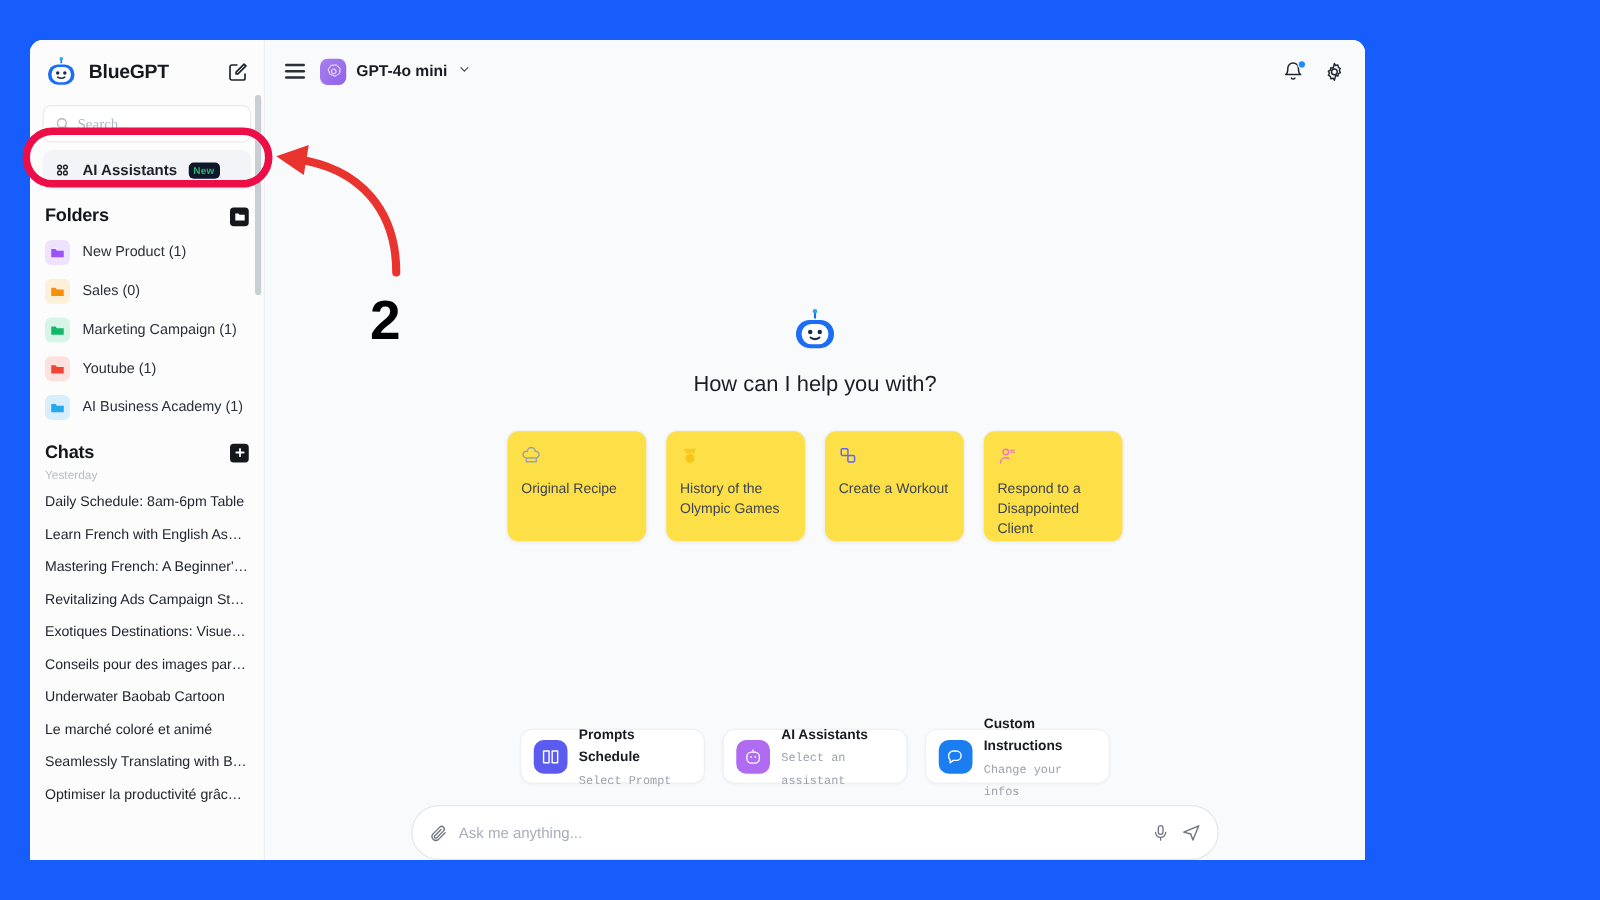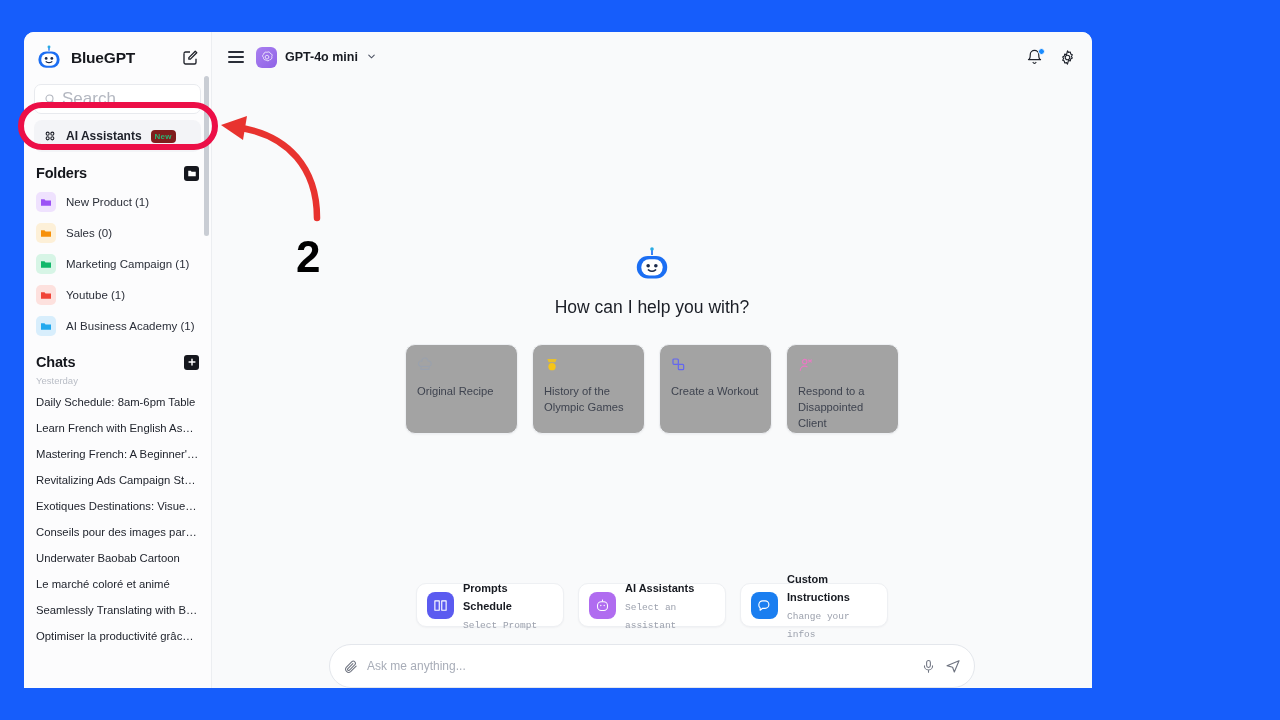--- a/index.html
+++ b/index.html
@@ -41,31 +41,31 @@
   .sidebar-scroll {
     flex: 1; overflow: hidden; position: relative;
     padding: 0 10px;
   }
 
   .search-box {
     height: 30px; border: 1px solid #e8eaee; border-radius: 7px;
     background: #fff; display: flex; align-items: center;
     gap: 6px; padding: 0 9px; margin-bottom: 6px;
   }
-  .search-box span.ph { font-size: 17px; color: #b3b7c0; }
+  .search-box span.ph { font-size: 12px; color: #b3b7c0; font-family: Liberation Serif, serif; }
 
   .nav-item {
     height: 32px; border-radius: 8px; display: flex;
     align-items: center; gap: 9px; padding: 0 9px;
     background: #f3f4f7; cursor: pointer;
   }
   .nav-item .lbl { font-size: 12px; color: #1d2029; font-weight: 600; }
   .badge-new {
     font-size: 8px; font-weight: bold; color: #29b473;
-    background: #7f1d1d; border-radius: 4px; padding: 2px 4px;
+    background: #0f172a; border-radius: 4px; padding: 2px 4px;
     letter-spacing: 0.2px;
   }
 
   .section-head {
     display: flex; align-items: center; justify-content: space-between;
     margin: 13px 2px 5px 2px;
   }
   .section-head .t {
     font-size: 14.5px; font-weight: bold; color: #14161c; letter-spacing: -0.2px;
   }
@@ -143,21 +143,21 @@
     padding-top: 165px; min-height: 0;
   }
   .hero-bot { width: 36px; height: 36px; }
   .hero-title {
     font-size: 17.5px; color: #1b1e26; margin-top: 14px; font-weight: normal;
   }
   .cards {
     display: flex; gap: 14px; margin-top: 26px;
   }
   .card {
-    width: 113px; height: 90px; background: #a3a3a3;
+    width: 113px; height: 90px; background: #fde047;
     border-radius: 10px; border: 1px solid #eef0f3;
     box-shadow: 0 1px 2px rgba(16,24,40,.04);
     padding: 12px 11px; display: flex; flex-direction: column;
     cursor: pointer;
   }
   .card .ci { height: 17px; margin-bottom: 9px; }
   .card .ct {
     font-size: 11.2px; color: #3e434f; line-height: 1.45;
   }
 

